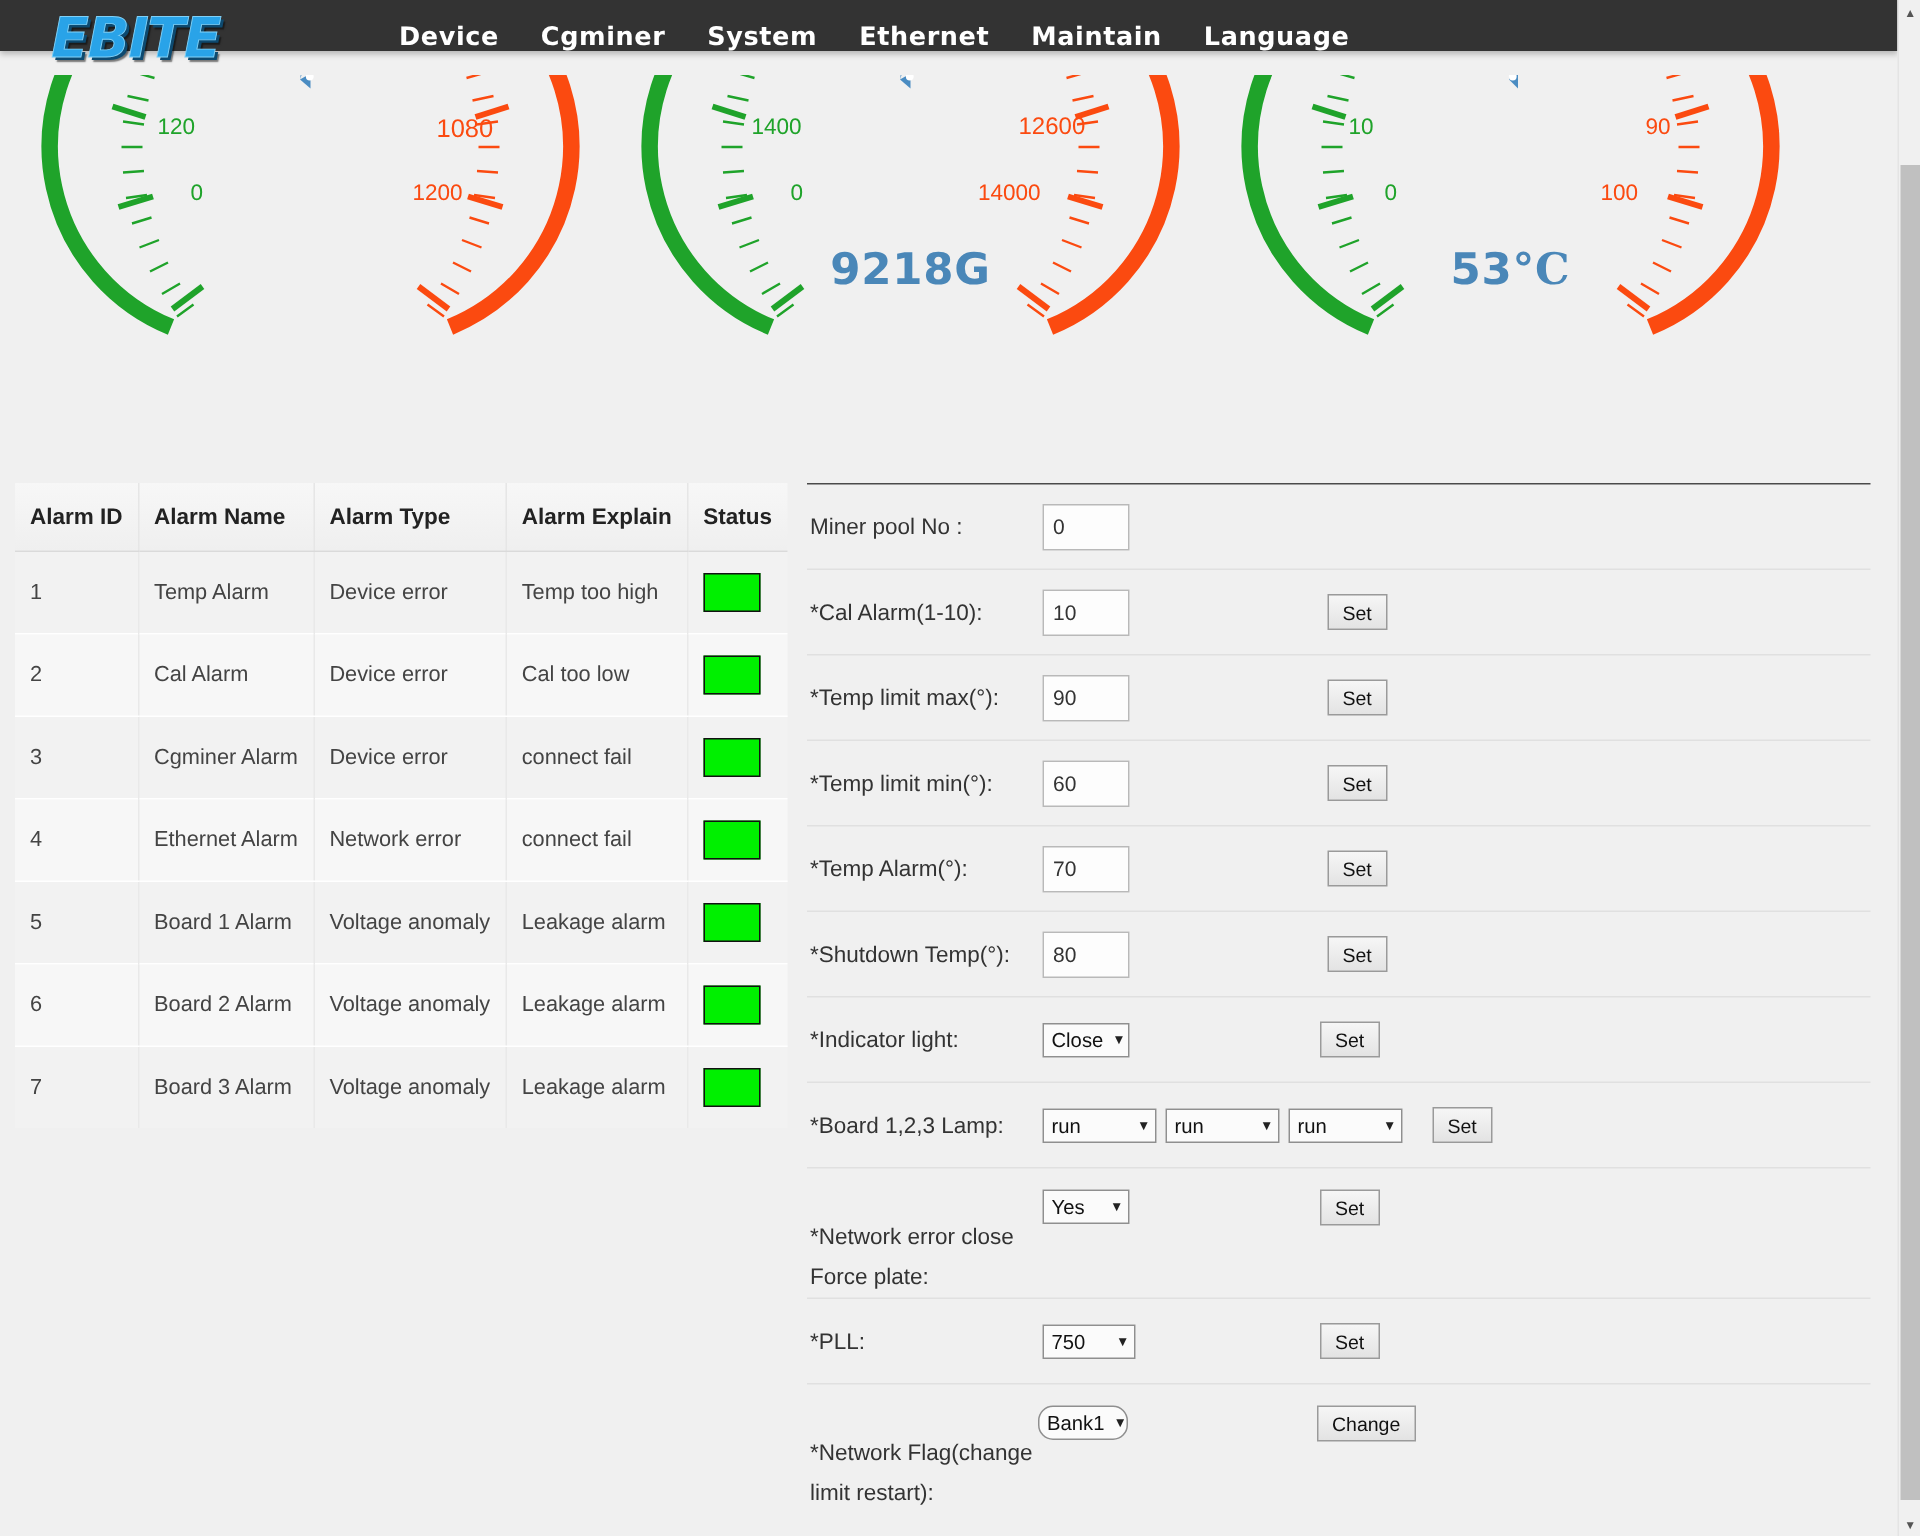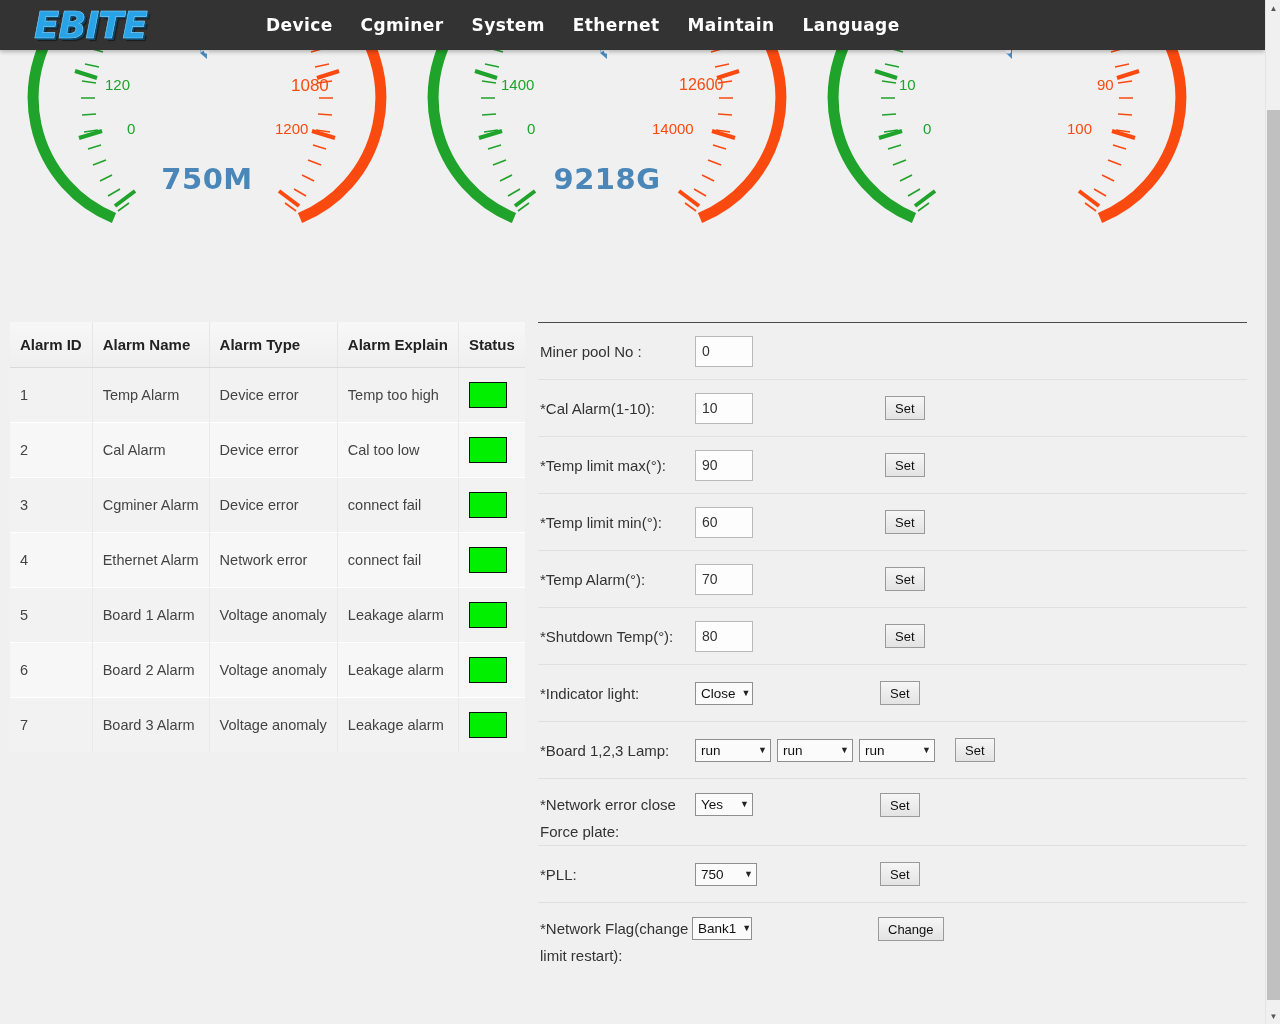--- a/index.html
+++ b/index.html
@@ -7,21 +7,21 @@
     margin: 0; padding: 0;
     width: 1280px; height: 1024px;
     overflow: hidden;
     background: #f0f0f0;
     font-family: "Liberation Sans", sans-serif;
   }
   #page { position: relative; width: 1280px; height: 1024px; overflow: hidden; background:#f0f0f0; }
 
   
   #header {
-    position: absolute; left: 0; top: 0; width: 1265px; height: 50px;
+    position: absolute; left: 0; top: 0; width: 1265px; height: 34px;
     background: #333333;
     box-shadow: 0 2px 4px rgba(0,0,0,0.25);
     z-index: 20;
   }
   #logo {
     position: absolute; left: 34px; top: 0px; height: 50px;
     display: flex; align-items: center;
     font-family: "DejaVu Sans", sans-serif;
     font-weight: bold; font-style: italic;
     font-size: 37px; letter-spacing: -1px;
@@ -143,30 +143,30 @@
     display:inline-flex; align-items:center; justify-content:space-between;
     height: 23px; border: 1px solid #8f8f8f; background: #fbfbfb;
     font-size: 13.5px; color: #111; padding: 0 3px 0 5px;
     min-width: 58px; line-height: 21px; cursor: pointer;
   }
   .sel .caret { font-size: 9px; margin-left: 6px; color:#222; }
   .sel.w-close { width: 58px; }
   .sel.w-run   { width: 76px; }
   .sel.w-yes   { width: 58px; }
   .sel.w-pll   { width: 62px; }
-  .sel.w-bank  { width: 60px; min-width:0; }
+  .sel.w-bank  { width: 60px; min-width:0;border-radius:10px; }
   button.btn {
     height: 24px; min-width: 38px;
     border: 1px solid #9a9a9a;
     background: linear-gradient(#f6f6f6,#e3e3e3);
     font-size: 13px; color: #111; cursor: pointer;
     padding: 0 9px;
     font-family: "Liberation Sans", sans-serif;
   }
-  .two-line { line-height: 27px; }
+  .two-line { line-height: 27px; margin-top: 20px; }
 
   
   #scrollbar {
     position: absolute; right: 0; top: 0; width: 15px; height: 1024px;
     background: #f0f0f0; border-left: 1px solid #e4e4e4;
     z-index: 30;
   }
   #sb-up, #sb-down {
     position:absolute; left:0; width: 15px; height: 16px;
     display:flex; align-items:center; justify-content:center;
@@ -225,21 +225,20 @@
         <g class="gauge-minor" fill="none" stroke-width="1.6">
           <path stroke="#1fa32a" d="M111 258 L122 250 M101 243 L113 236 M93 228 L105 222 M86 212 L99 207 M81 196 L94 192 M77 179 L91 177 M75 162 L89 161 M74 145 L88 145 M75 128 L89 130 M78 111 L92 114 M82 95 L96 99 M88 80 L101 86 M96 66 L108 73"></path>
           <path stroke="#fb4a10" d="M289 258 L278 250 M299 243 L287 236 M307 228 L295 222 M314 212 L301 207 M319 196 L306 192 M323 179 L309 177 M325 162 L311 161 M326 145 L312 145 M325 128 L311 130 M322 111 L308 114 M318 95 L304 99 M312 80 L299 86 M304 66 L292 73"></path>
         </g>
         <g class="gauge-needle">
           <path d="M 200 54 L 205 51 L 194 97 L 193 100 Z" fill="#4a8cc2"></path>
           <path d="M 193 100 L 200 106 L 200 96 Z" fill="#4a8cc2"></path>
           <circle cx="199.5" cy="98" r="2.6" fill="#ffffff"></circle>
         </g>
       </svg>
-      <div class="gauge-value">750M</div>
 
       <div style="position:absolute;left:98px;top:123px;color:#1fa32a;font-size:15px;">120</div>
       <div style="position:absolute;left:120px;top:167px;color:#1fa32a;font-size:15px;">0</div>
 
       <div style="position:absolute;left:284px;top:123px;color:#fb4a10;font-size:17px;">1080</div>
       <div style="position:absolute;left:256px;top:167px;color:#fb4a10;font-size:15px;margin-left:12px;">1200</div>
     </div>
 
     <div class="gauge" id="g2" style="left:407px;">
       <svg width="400" height="290" viewBox="0 0 400 290">
@@ -299,20 +298,23 @@
         <g fill="none" stroke-width="1.6">
           <path stroke="#1fa32a" d="M111 258 L122 250 M101 243 L113 236 M93 228 L105 222 M86 212 L99 207 M81 196 L94 192 M77 179 L91 177 M75 162 L89 161 M74 145 L88 145 M75 128 L89 130 M78 111 L92 114 M82 95 L96 99 M88 80 L101 86 M96 66 L108 73"></path>
           <path stroke="#fb4a10" d="M289 258 L278 250 M299 243 L287 236 M307 228 L295 222 M314 212 L301 207 M319 196 L306 192 M323 179 L309 177 M325 162 L311 161 M326 145 L312 145 M325 128 L311 130 M322 111 L308 114 M318 95 L304 99 M312 80 L299 86 M304 66 L292 73"></path>
         </g>
         <g>
           <path d="M 202 48 L 206 48 L 201 97 L 199 100 Z" fill="#4a8cc2"></path>
           <path d="M 199 100 L 205 106 L 205 96 Z" fill="#4a8cc2"></path>
           <circle cx="201.5" cy="98" r="2.6" fill="#ffffff"></circle>
         </g>
       </svg>
+      <div class="gauge-value">
+        <span>53</span><span class="deg">°C</span>
+      </div>
 
       <div style="position:absolute;left:92px;top:123px;color:#1fa32a;font-size:15px;">10</div>
       <div style="position:absolute;left:116px;top:167px;color:#1fa32a;font-size:15px;">0</div>
 
       <div style="position:absolute;left:290px;top:123px;color:#fb4a10;font-size:15px;">90</div>
       <div style="position:absolute;left:260px;top:167px;color:#fb4a10;font-size:15px;">100</div>
     </div>
 
   </div>
 

